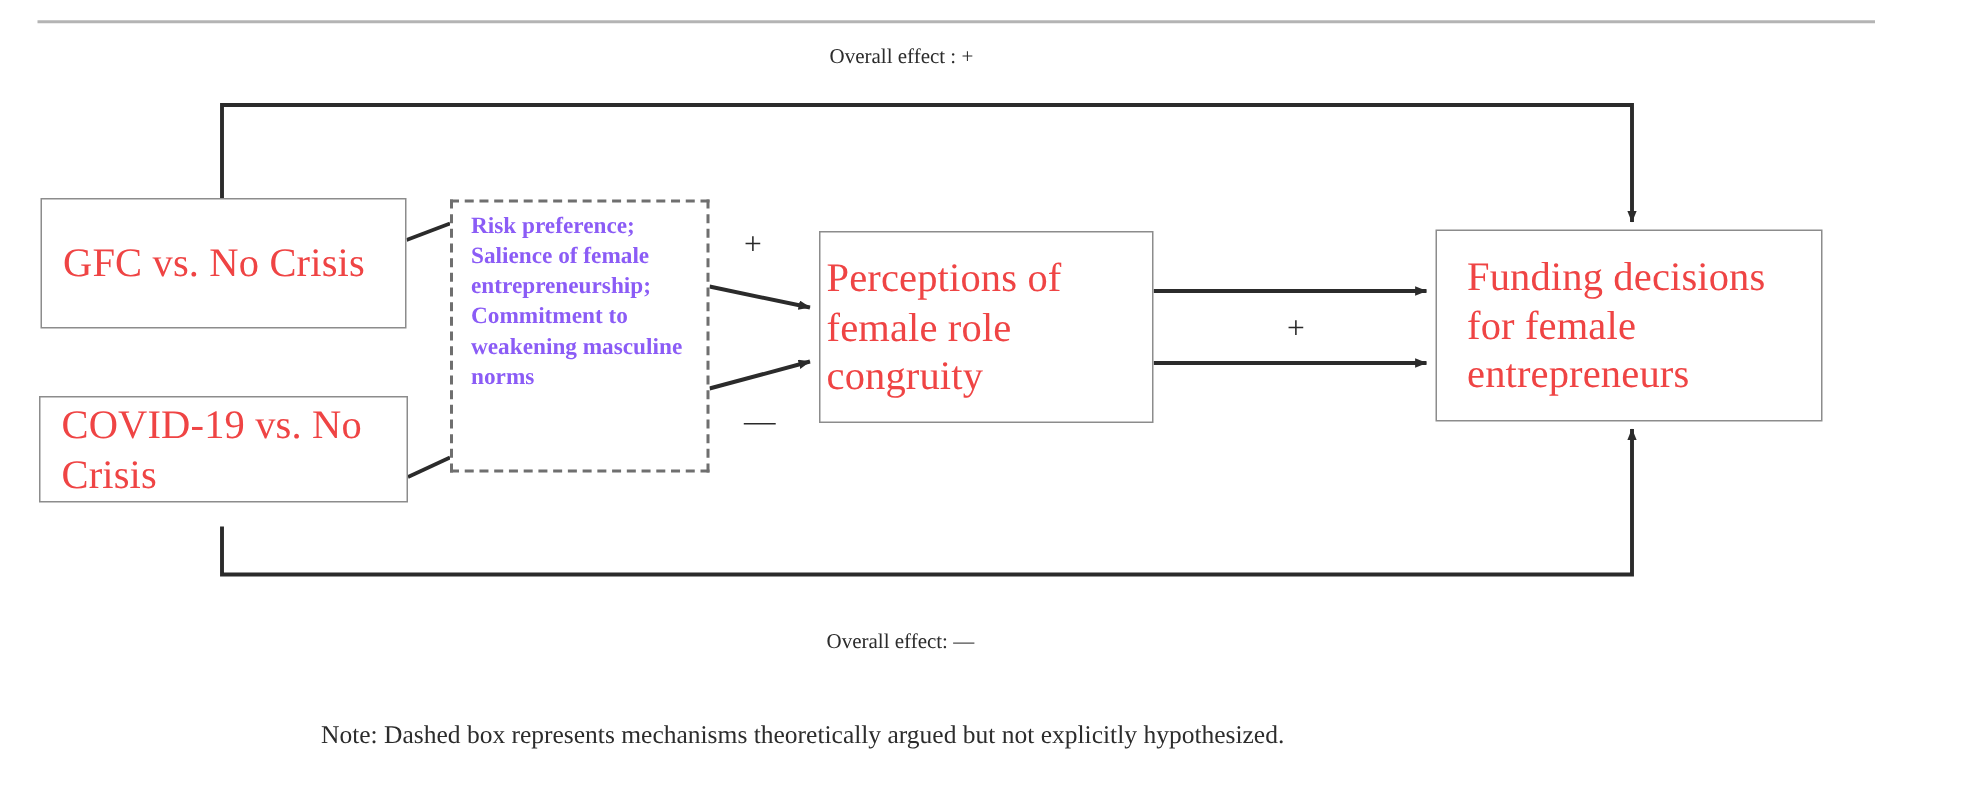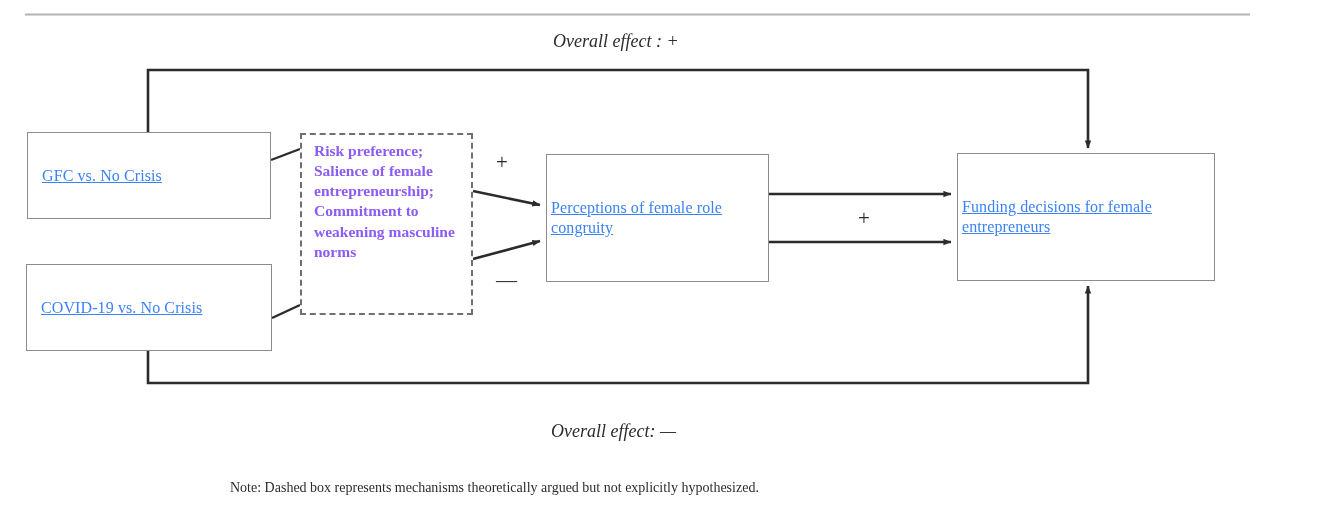--- a/index.html
+++ b/index.html
@@ -30,30 +30,29 @@
     position: absolute;
     box-sizing: border-box;
     border: 1.5px solid #8c8c8c;
     background: #ffffff;
     display: flex;
     align-items: center;
     padding: 4px 0 4px 14px;
     z-index: 3;
   }
   .node-box .node-text {
-    font-size: 16px;
+    font-size: 27px;
     line-height: 1.22;
-    color: #3b82f6;
+    color: #ef4444;
     letter-spacing: 0.1px;
-    text-decoration: underline;
   }
   #box-gfc { left: 27px; top: 132px; width: 244px; height: 87px; }
-  #box-covid { left: 26px; top: 264px; width: 246px; height: 87px; }
+  #box-covid { left: 26px; top: 264px; width: 246px; height: 71px; }
   #box-perceptions { left: 546px; top: 154px; width: 223px; height: 128px; padding-left: 4px; }
-  #box-funding { left: 957px; top: 153px; width: 258px; height: 128px; padding-left: 4px; }
+  #box-funding { left: 957px; top: 153px; width: 258px; height: 128px; padding-left: 20px; }
 
   #box-mechanisms {
     position: absolute;
     box-sizing: border-box;
     left: 300px;
     top: 133px;
     width: 173px;
     height: 182px;
     border: 2px dashed #6f6f6f;
     background: #ffffff;
@@ -76,40 +75,38 @@
     color: #2a2a2a;
     z-index: 4;
     white-space: nowrap;
   }
   #label-plus-top { left: 496px; top: 152px; }
   #label-minus-bottom { left: 496px; top: 270px; }
   #label-plus-mid { left: 858px; top: 208px; }
 
   .overall-label {
     position: absolute;
-    font-size: 18px;
+    font-size: 14px;
     line-height: 1;
     color: #2c2c2c;
     z-index: 4;
     white-space: nowrap;
-    font-style: italic;
   }
   #label-overall-top { left: 553px; top: 32px; }
   #label-overall-bottom { left: 551px; top: 398px; margin-top: 24px; }
 
   #figure-note {
     position: absolute;
     left: 214px;
     top: 481px;
-    font-size: 14px;
+    font-size: 17px;
     line-height: 1;
     color: #2c2c2c;
     white-space: nowrap;
     z-index: 4;
-    margin-left: 16px;
   }
 </style>
 </head>
 <body>
 
 <div id="figure-root">
 
   <svg id="figure-svg" viewBox="0 0 1317 529" xmlns="http://www.w3.org/2000/svg">
     <defs>
       <marker id="arrowhead" markerWidth="9" markerHeight="9" refX="7.6" refY="3.2" orient="auto" markerUnits="userSpaceOnUse">

